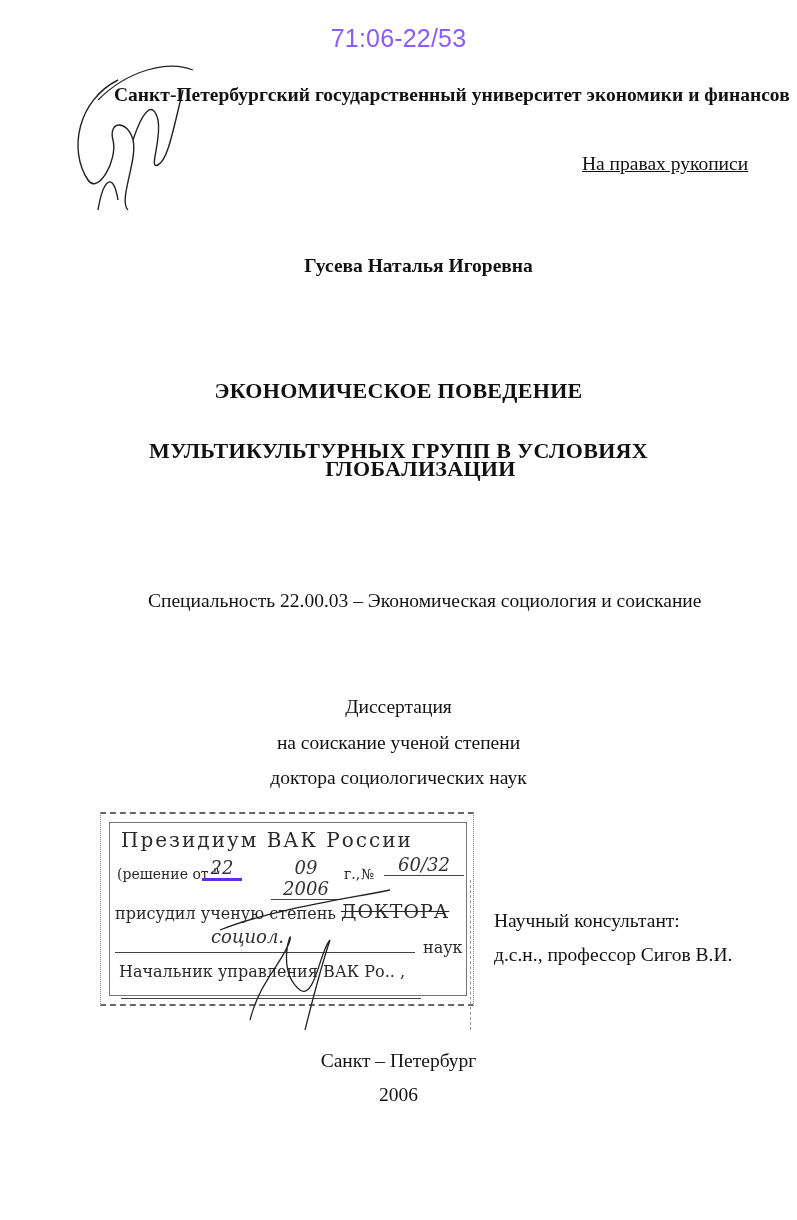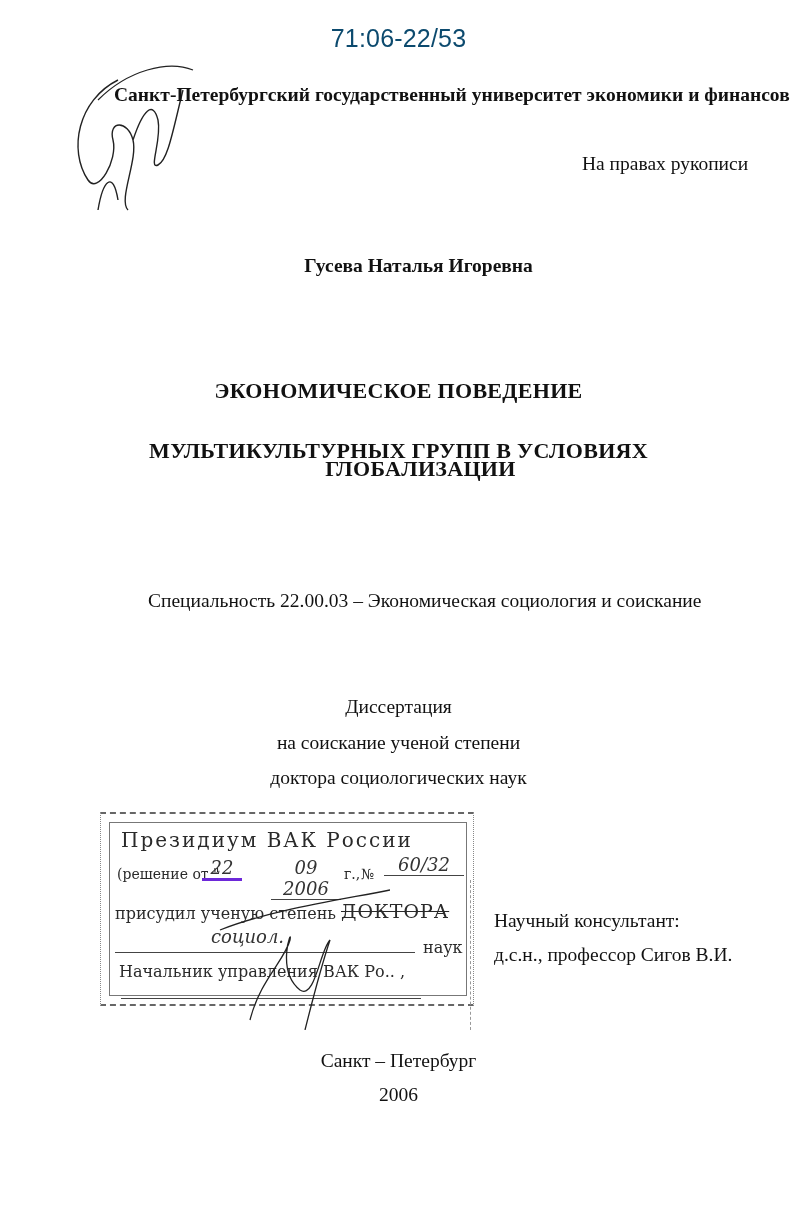--- a/index.html
+++ b/index.html
@@ -3,23 +3,23 @@
 <meta charset="utf-8">
 <style>
   html, body { margin: 0; padding: 0; background: #ffffff; }
   body {
     width: 797px; height: 1220px; position: relative; overflow: hidden;
     font-family: "Liberation Serif", "DejaVu Serif", serif; color: #111;
   }
   .abs { position: absolute; }
   .center { left: 0; width: 797px; text-align: center; }
 
-  #doc-code { top: 24px; font-family: "Liberation Sans", sans-serif; font-size: 25px; letter-spacing: 0.2px; color: #0c4a6e; }
+  #doc-code { top: 24px; font-family: "Liberation Sans", sans-serif; font-size: 25px; letter-spacing: 0.2px; color: #8b5cf6; }
   #university { top: 84px; left: 114px; font-size: 19.5px; white-space: nowrap; font-weight: bold; }
-  #manuscript { top: 153px; left: 582px; font-size: 19.5px; }
+  #manuscript { top: 153px; left: 582px; font-size: 19.5px; text-decoration: underline; }
   #author { top: 255px; font-size: 19.5px; font-weight: bold; padding-left: 20px; }
   .title-line { font-size: 22px; font-weight: bold; letter-spacing: 0.3px; }
   #title-1 { top: 378px; }
   #title-2 { top: 438px; }
   #title-3 { top: 456px; margin-left: 22px; }
   #specialty { top: 590px; left: 148px; font-size: 19.5px; white-space: nowrap; }
   .deg { font-size: 19.5px; }
   #deg-1 { top: 696px; }
   #deg-2 { top: 732px; }
   #deg-3 { top: 767px; }

